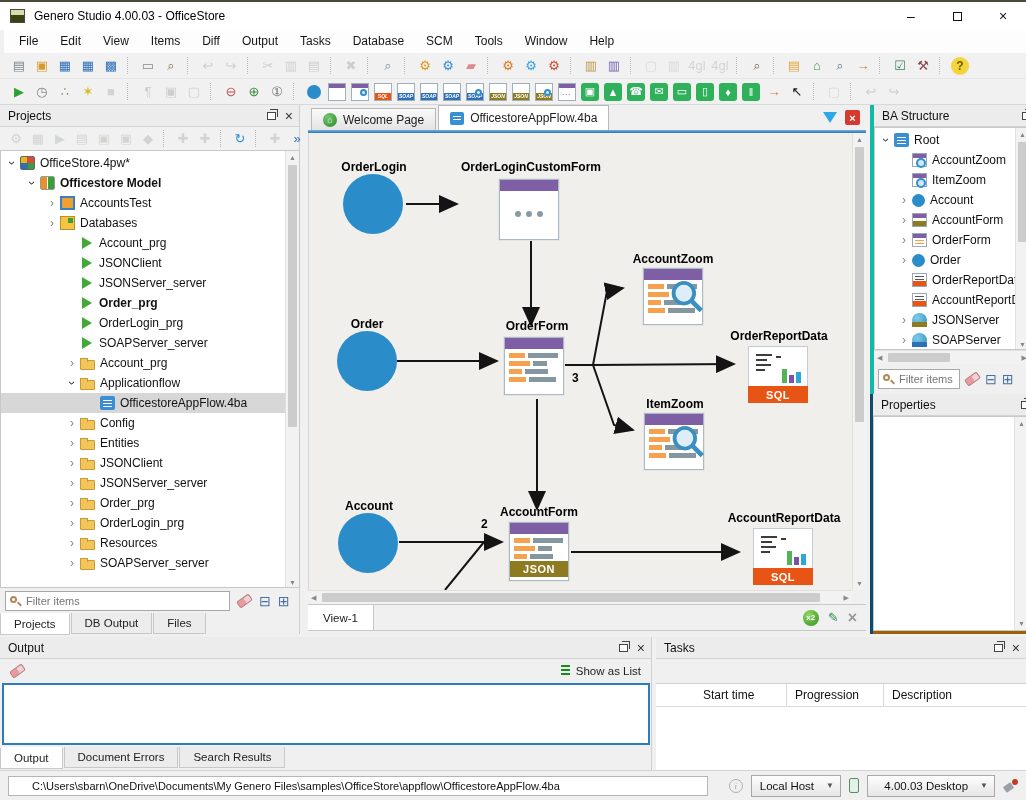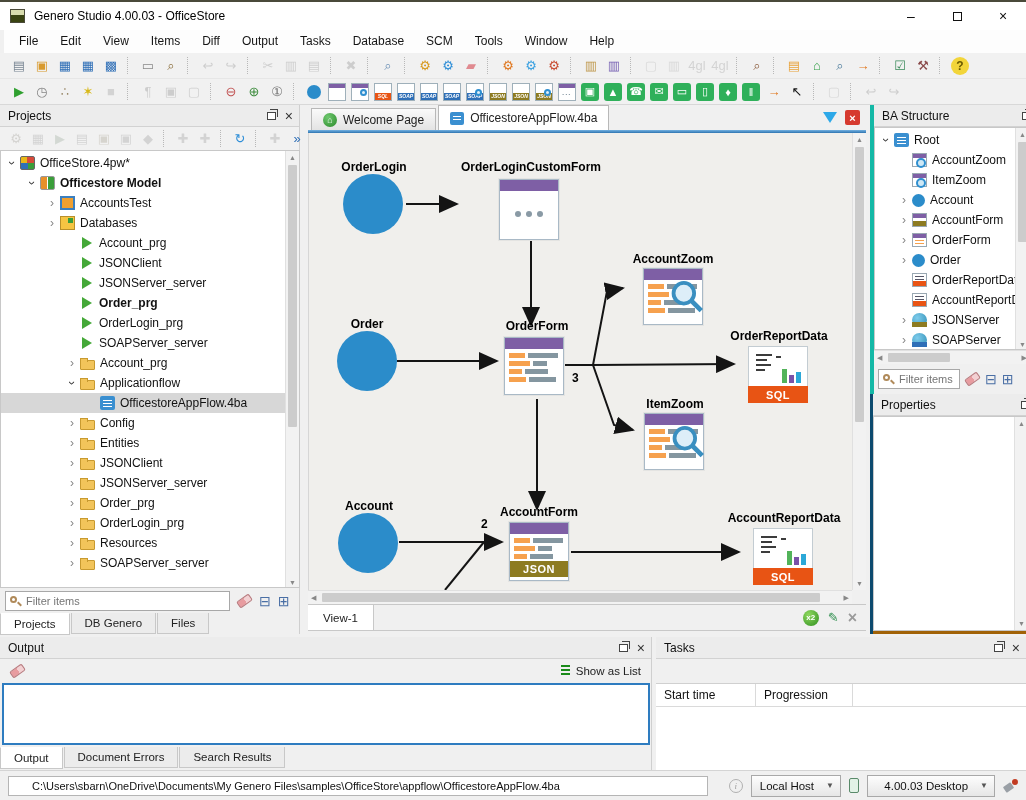--- a/index.html
+++ b/index.html
@@ -479,21 +479,21 @@
     <div class="filterrow" style="left:5px;top:486px;width:292px">
       <span class="fwrap"><span class="mag-mini"></span>
         <input class="filter" style="width: 225px;" placeholder="Filter items">
       </span>
       <span class="eraser"></span>
       <span class="cex">⊟</span>
       <span class="cex">⊞</span>
     </div>
     <div class="btabs" id="ptabs" style="left:0;top:508px">
         <span class="btab active">Projects</span>
-        <span class="btab">DB Genero</span>
+        <span class="btab">DB Output</span>
         <span class="btab">Files</span>
       </div>
   </div>
 
   <div id="center">
     <div class="etabbar">
       <div class="etab">
         <span class="ihome">⌂</span>
         <span>Welcome Page</span>
       </div>
@@ -830,22 +830,23 @@
   <div id="tasks">
     <div class="panel-h">
       <span>Tasks</span>
       <span class="ph-btns">
         <span class="ph-float"></span>
         <span class="ph-close">×</span>
       </span>
     </div>
     <div class="ttable">
       <div class="thead" id="taskhead">
-          <span class="th" style="width: 100px;">Start time</span>
+          <span class="th" style="width: 92px; margin-left: 39px;">Start time</span>
           <span class="th" style="width: 97px;">Progression</span>
+          <span class="th" style="flex: 1 1 0%; border-right: none;">Description</span>
         </div>
     </div>
   </div>
 
   <div id="statusbar">
     <div class="spath">C:\Users\sbarn\OneDrive\Documents\My Genero Files\samples\OfficeStore\appflow\OfficestoreAppFlow.4ba</div>
     <span style="margin-left:auto"></span>
     <span class="iinfo">i</span>
     <span class="sselect">
       <span>Local Host</span>

